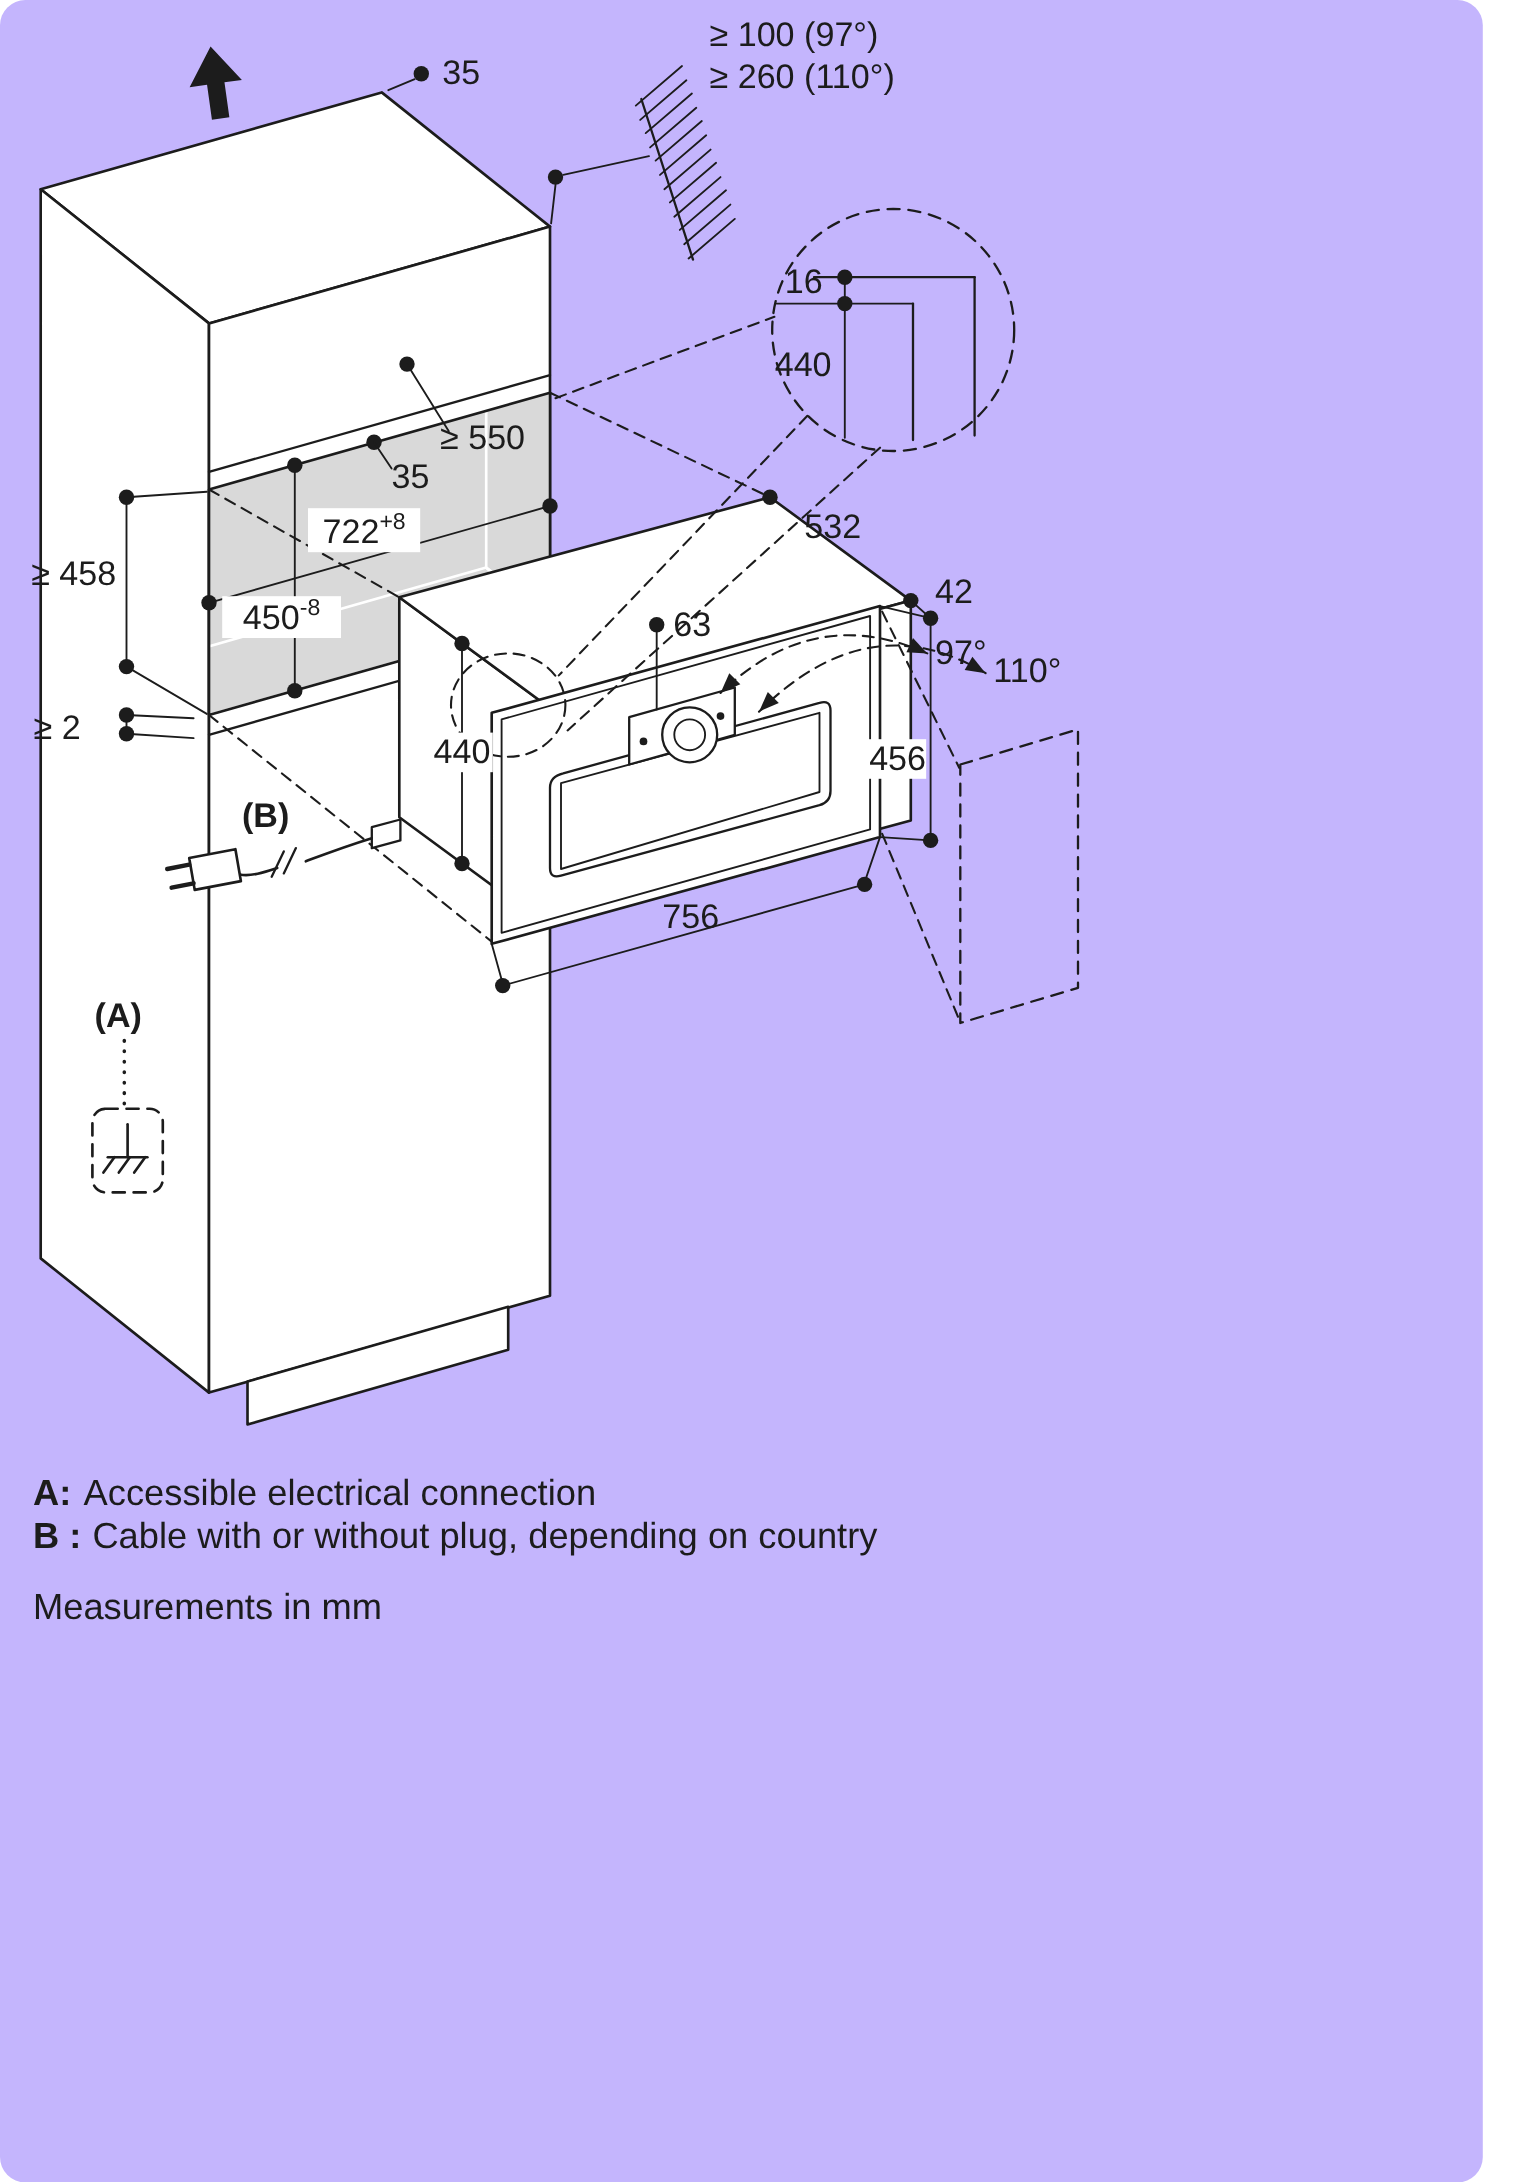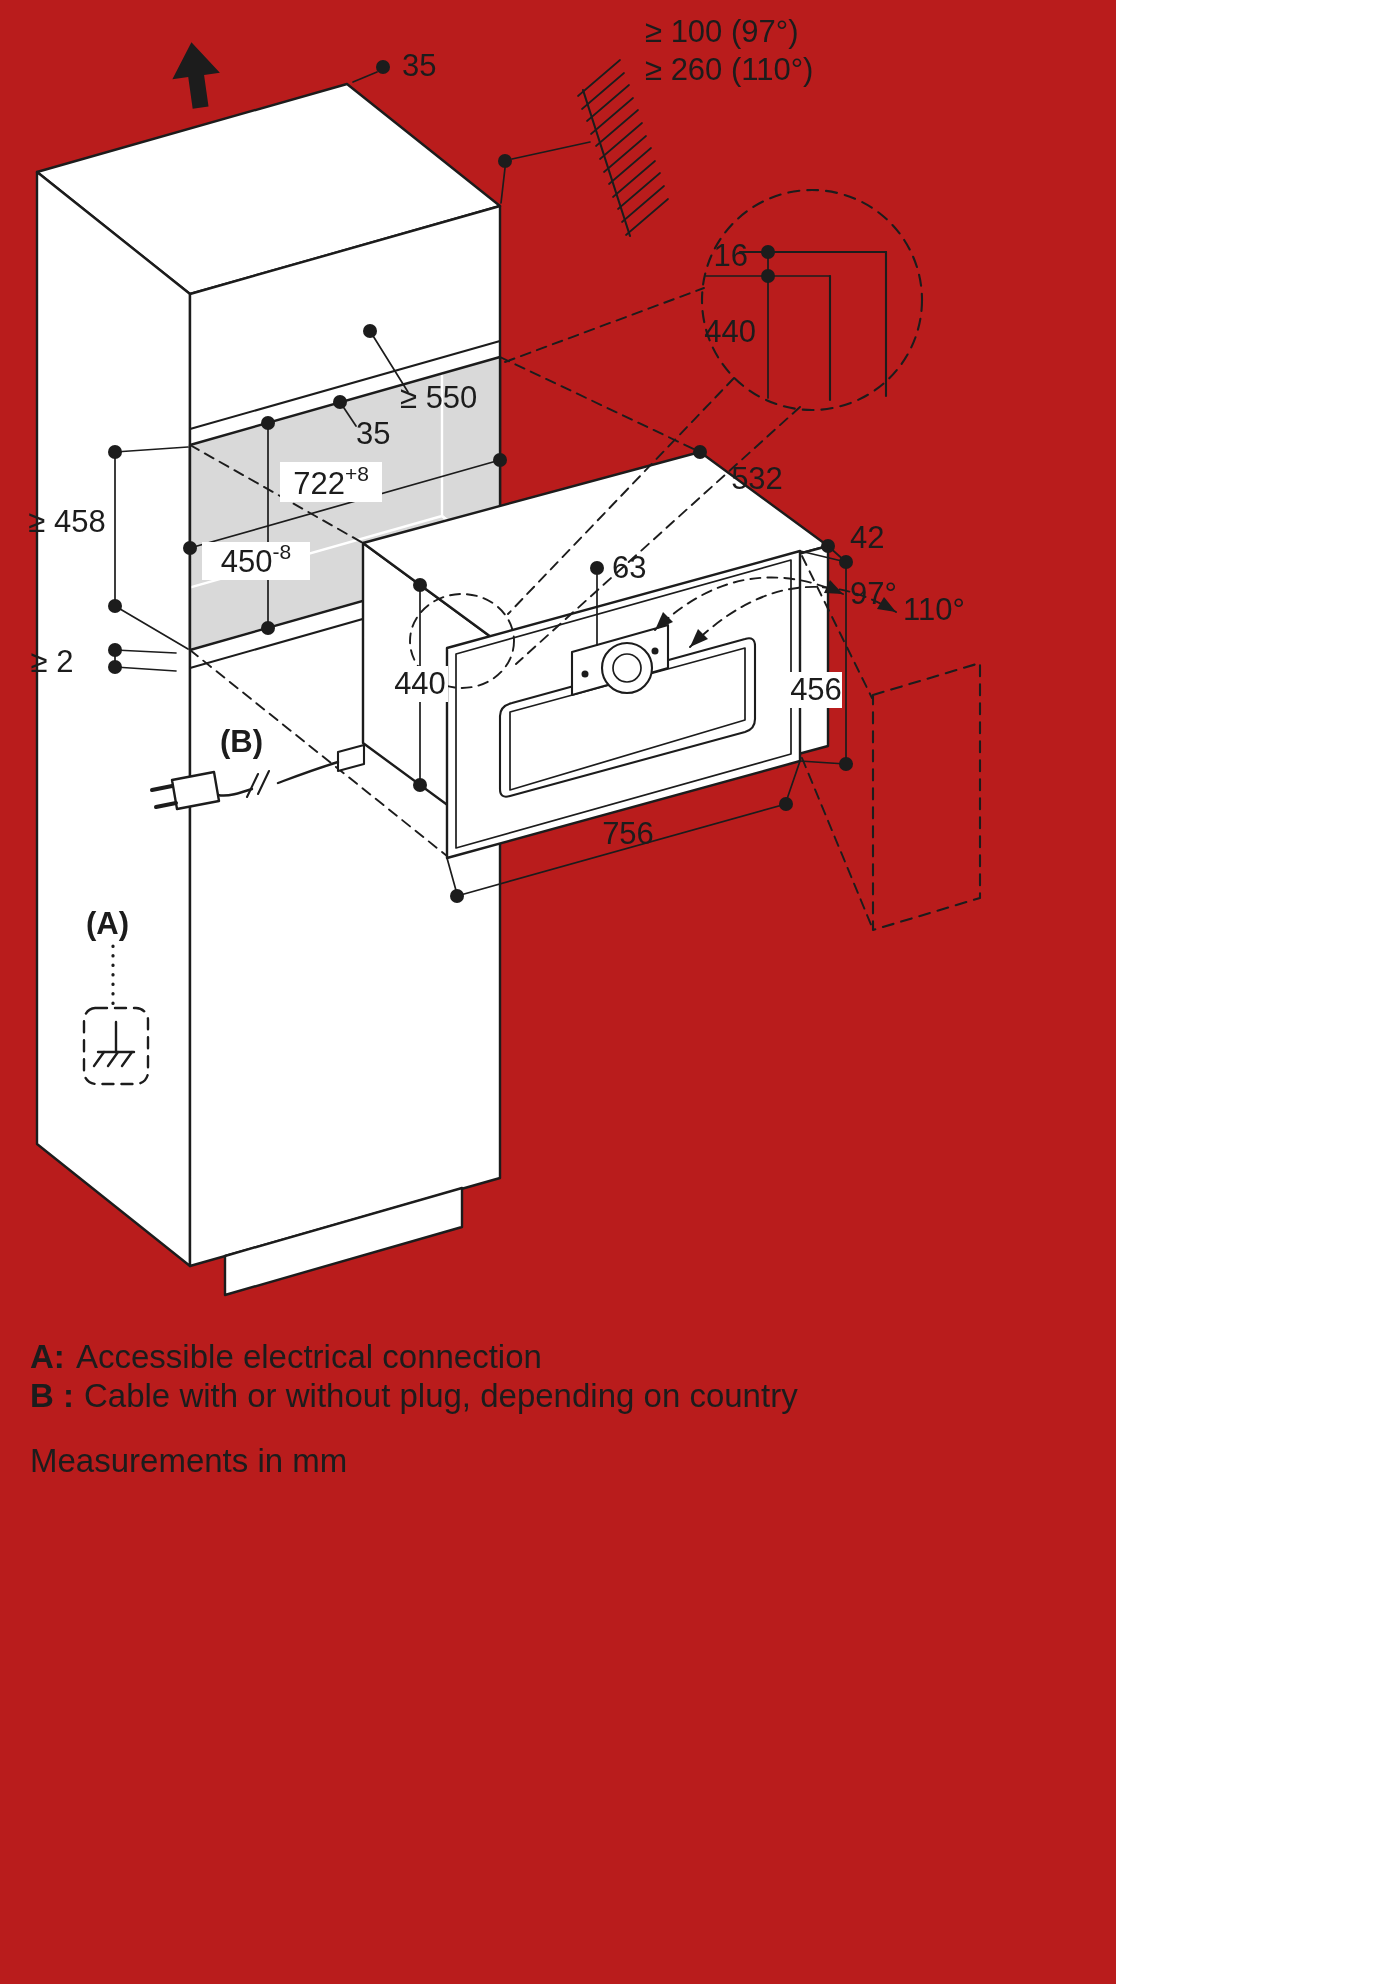--- a/index.html
+++ b/index.html
@@ -1,16 +1,16 @@
 <!DOCTYPE html>
 <html><head>
 <meta charset="utf-8">
 <style>
   html,body{margin:0;padding:0;background:#ffffff;}
-  .stage{width:1116px;height:1984px;background:#b91c1c;position:relative;overflow:hidden;}
+  .stage{width:1348px;height:1984px;background:#c4b5fd;position:relative;overflow:hidden;border-radius:23px;}
   svg{display:block;}
   svg text{font-family:"Liberation Sans","DejaVu Sans",sans-serif;font-size:31px;fill:#1c1c1c;}
   svg text.lg{font-size:33px;}
   svg text.b{font-weight:bold;}
   .s{stroke:#1c1c1c;stroke-width:2.4;fill:none;stroke-linejoin:round;stroke-linecap:round;}
   .thin{stroke-width:1.7;}
   .mid{stroke-width:2.1;}
   .fw{fill:#ffffff;}
   .dash{stroke-dasharray:11 8;}
   .dashf{stroke-dasharray:10 7;stroke-width:1.9;}

